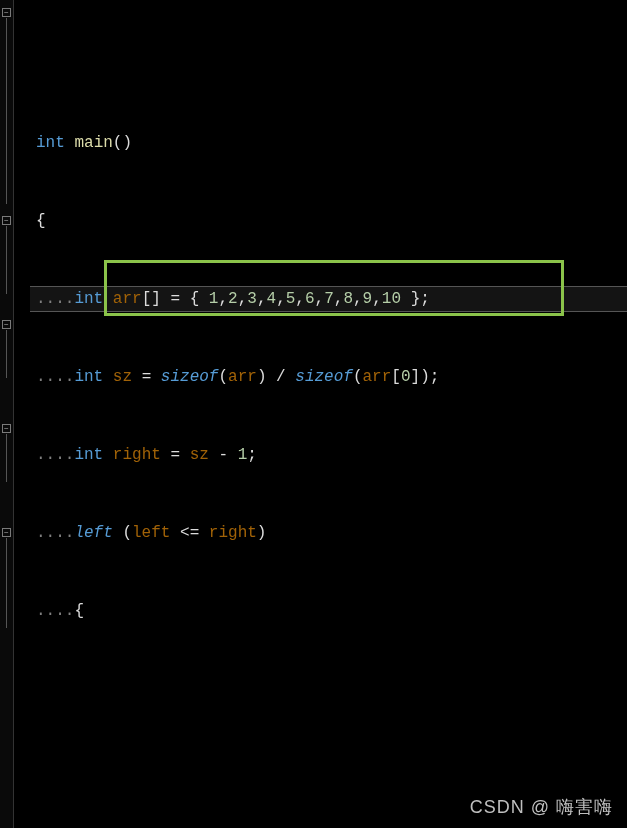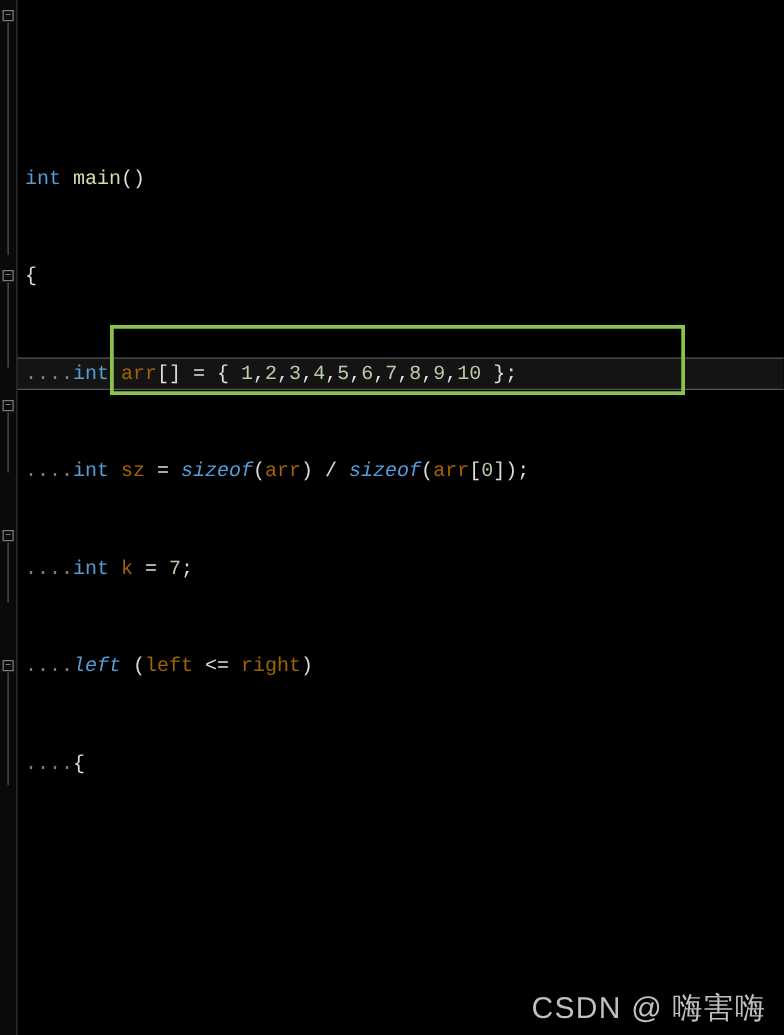--- a/index.html
+++ b/index.html
@@ -46,20 +46,21 @@
       position: absolute;
       left: 6px;
       width: 1px;
       background: #555;
     }
     .code {
       padding-left: 4px;
       white-space: pre;
       position: relative;
       flex: 1;
+      margin-left: 16px;
     }
     .line {
       height: 26px;
       position: relative;
       padding-left: 2px;
     }
     .kw { color: #569cd6; font-style: italic; }
     .type { color: #569cd6; }
     .fn { color: #dcdcaa; }
     .var { color: #a16207; }
@@ -86,21 +87,21 @@
     .line > span {
       position: relative;
       z-index: 2;
     }
     .watermark {
       position: absolute;
       bottom: 8px;
       right: 14px;
       color: #bfbfbf;
       font-family: Arial, sans-serif;
-      font-size: 24px;
+      font-size: 18px;
       letter-spacing: 1px;
       z-index: 10;
     }
   </style>
 </head>
 <body>
 
 <div class="editor">
   <div class="gutter">
     <div class="fold-marker" style="top:8px;">−</div>
@@ -115,21 +116,21 @@
     <div class="fold-line" style="top:538px; height:90px;"></div>
   </div>
   <div class="code">
     <div class="highlight-box" style="top:260px; left:74px; width:460px; height:56px;"></div>
     <div class="current-line-hl" style="top:286px;"></div>
 
     <div class="line"><span class="type">int</span><span> </span><span class="fn">main</span><span class="paren">()</span></div>
     <div class="line"><span class="paren">{</span></div>
     <div class="line"><span class="dot">....</span><span class="type">int</span><span> </span><span class="var">arr</span><span class="paren">[]</span><span class="op"> = { </span><span class="num">1</span><span>,</span><span class="num">2</span><span>,</span><span class="num">3</span><span>,</span><span class="num">4</span><span>,</span><span class="num">5</span><span>,</span><span class="num">6</span><span>,</span><span class="num">7</span><span>,</span><span class="num">8</span><span>,</span><span class="num">9</span><span>,</span><span class="num">10</span><span> };</span></div>
     <div class="line"><span class="dot">....</span><span class="type">int</span><span> </span><span class="var">sz</span><span> = </span><span class="kw">sizeof</span><span>(</span><span class="var">arr</span><span>) / </span><span class="kw">sizeof</span><span>(</span><span class="var">arr</span><span>[</span><span class="num">0</span><span>]);</span></div>
-    <div class="line"><span class="dot">....</span><span class="type">int</span><span> </span><span class="var">k</span><span> = </span><span class="num">7</span><span>;</span></div>
+    <div class="line"><span class="dot">....</span><span class="type">int</span><span> </span><span class="var">right</span><span> = </span><span class="var">sz</span><span> - </span><span class="num">1</span><span>;</span></div>
     <div class="line"><span class="dot">....</span><span class="kw">left</span><span> (</span><span class="var">left</span><span> &lt;= </span><span class="var">right</span><span>)</span></div>
     <div class="line"><span class="dot">....</span><span class="paren">{</span></div>
     
     
     
     
     
     
     
     

